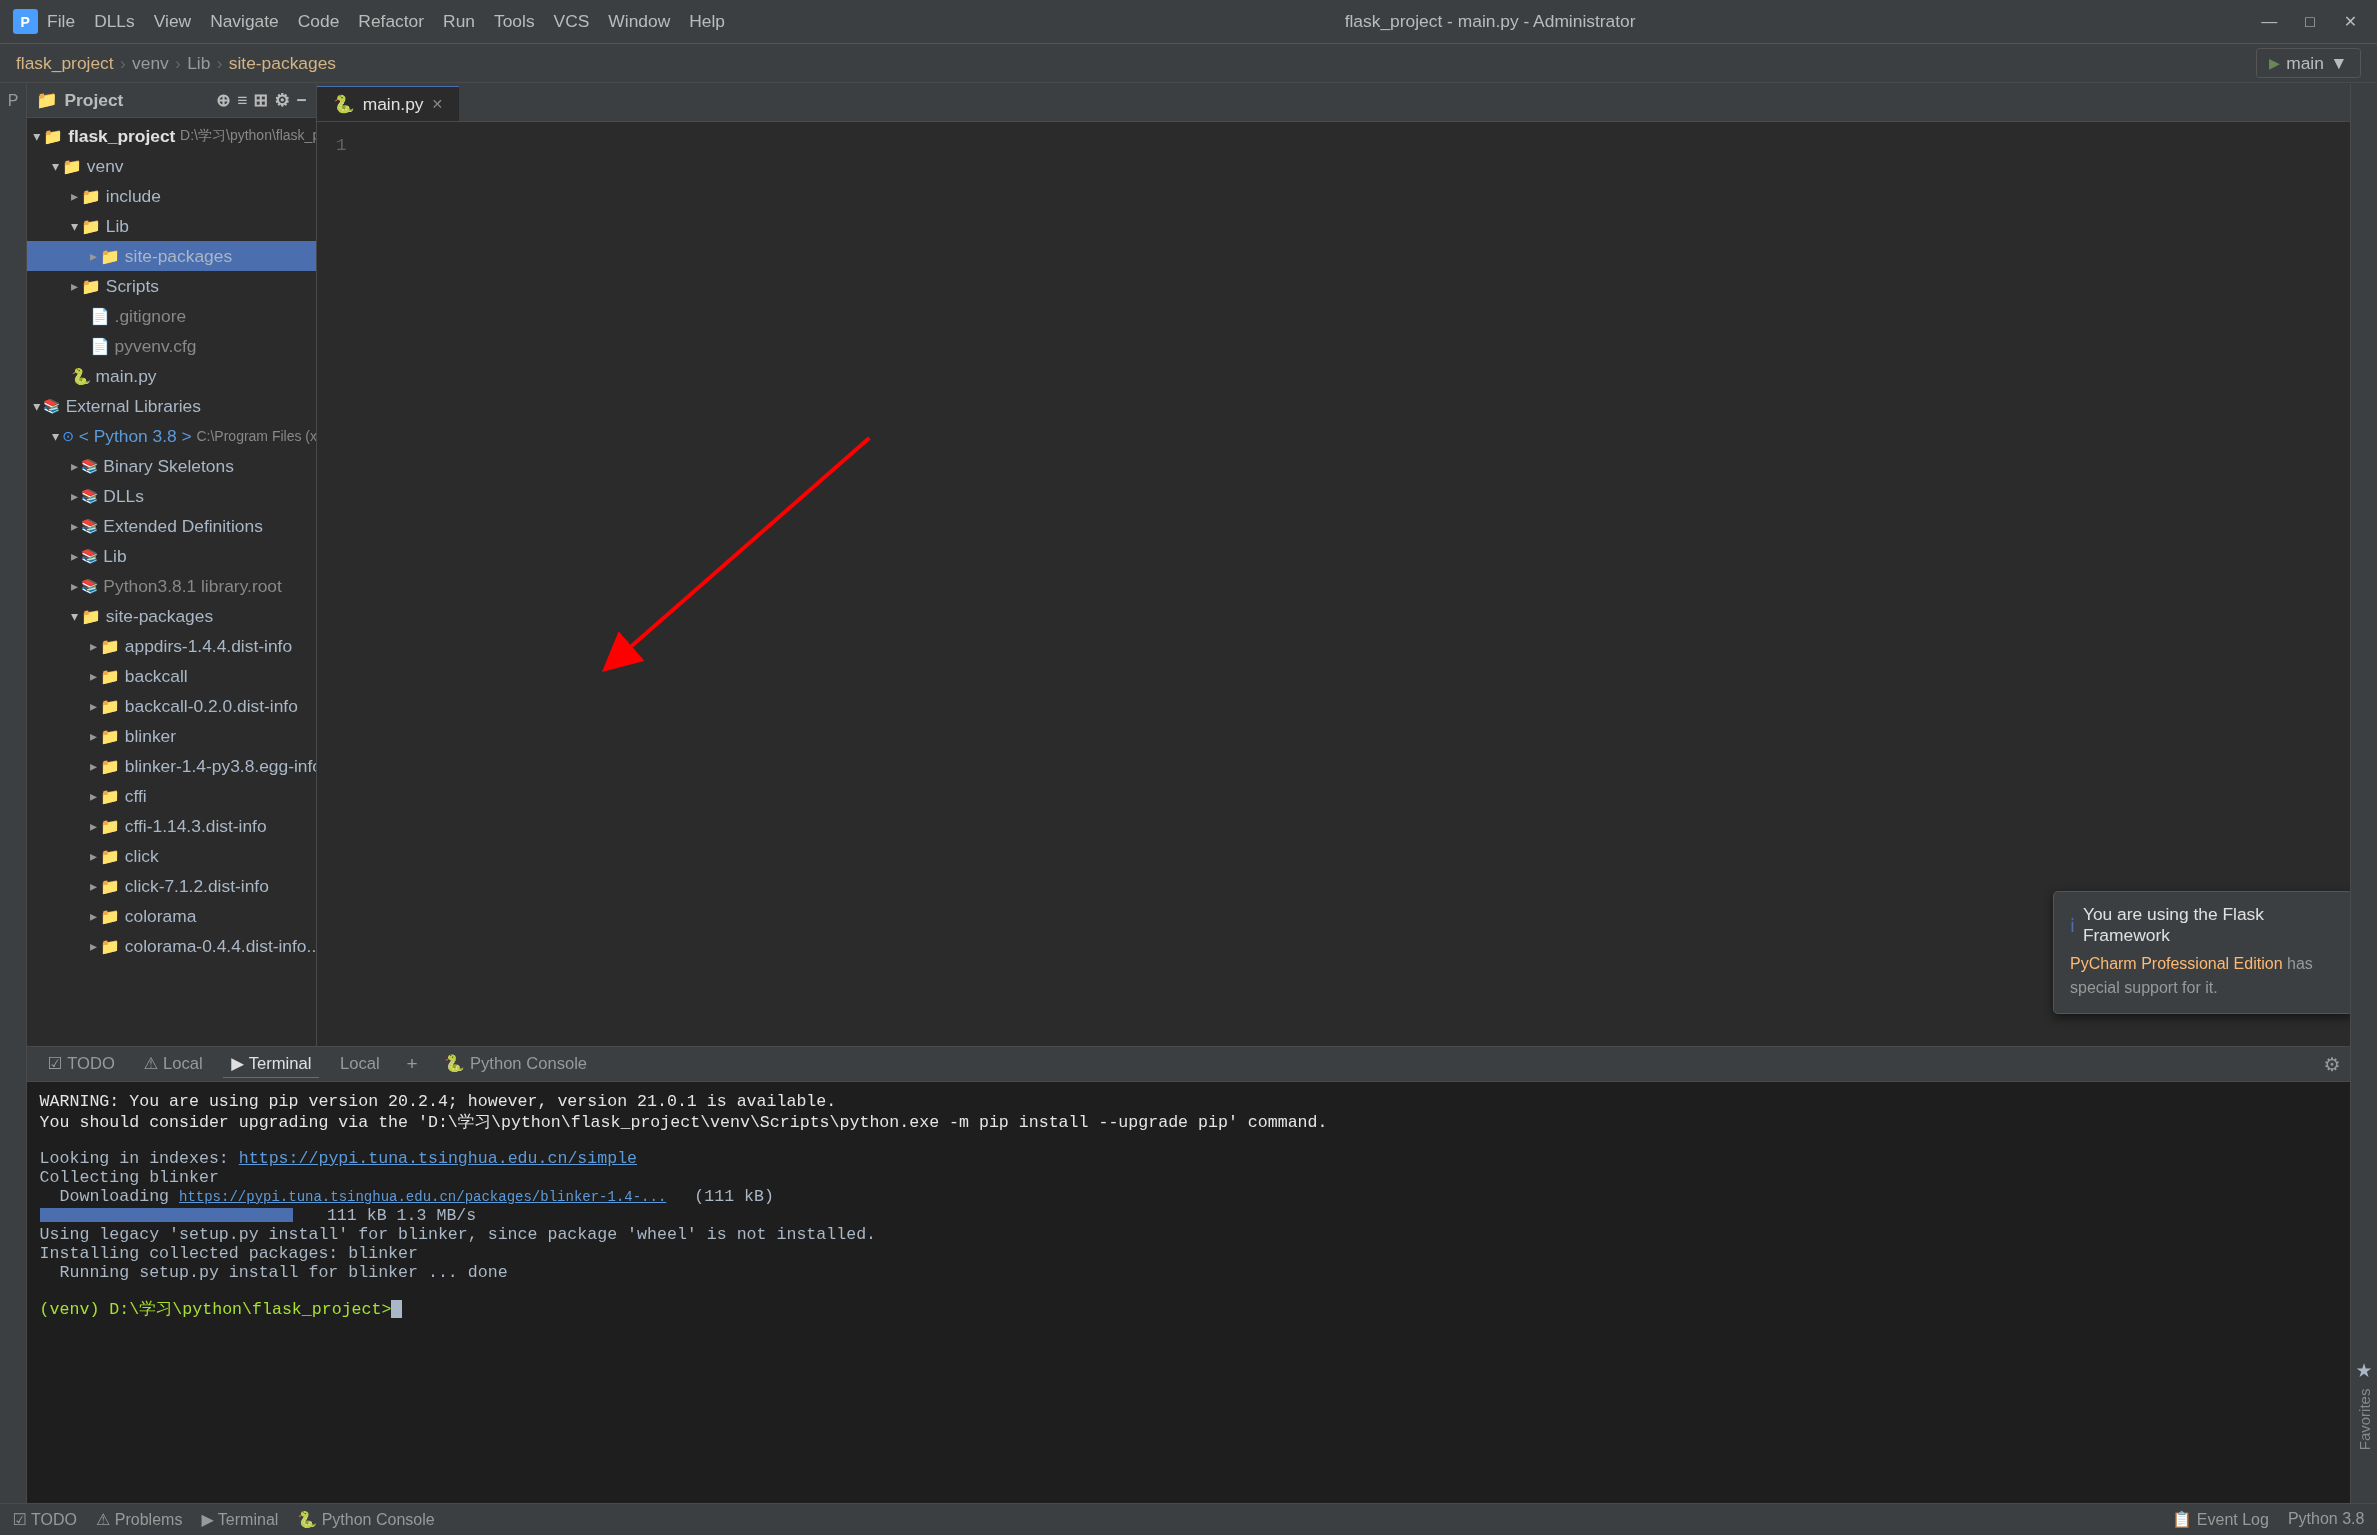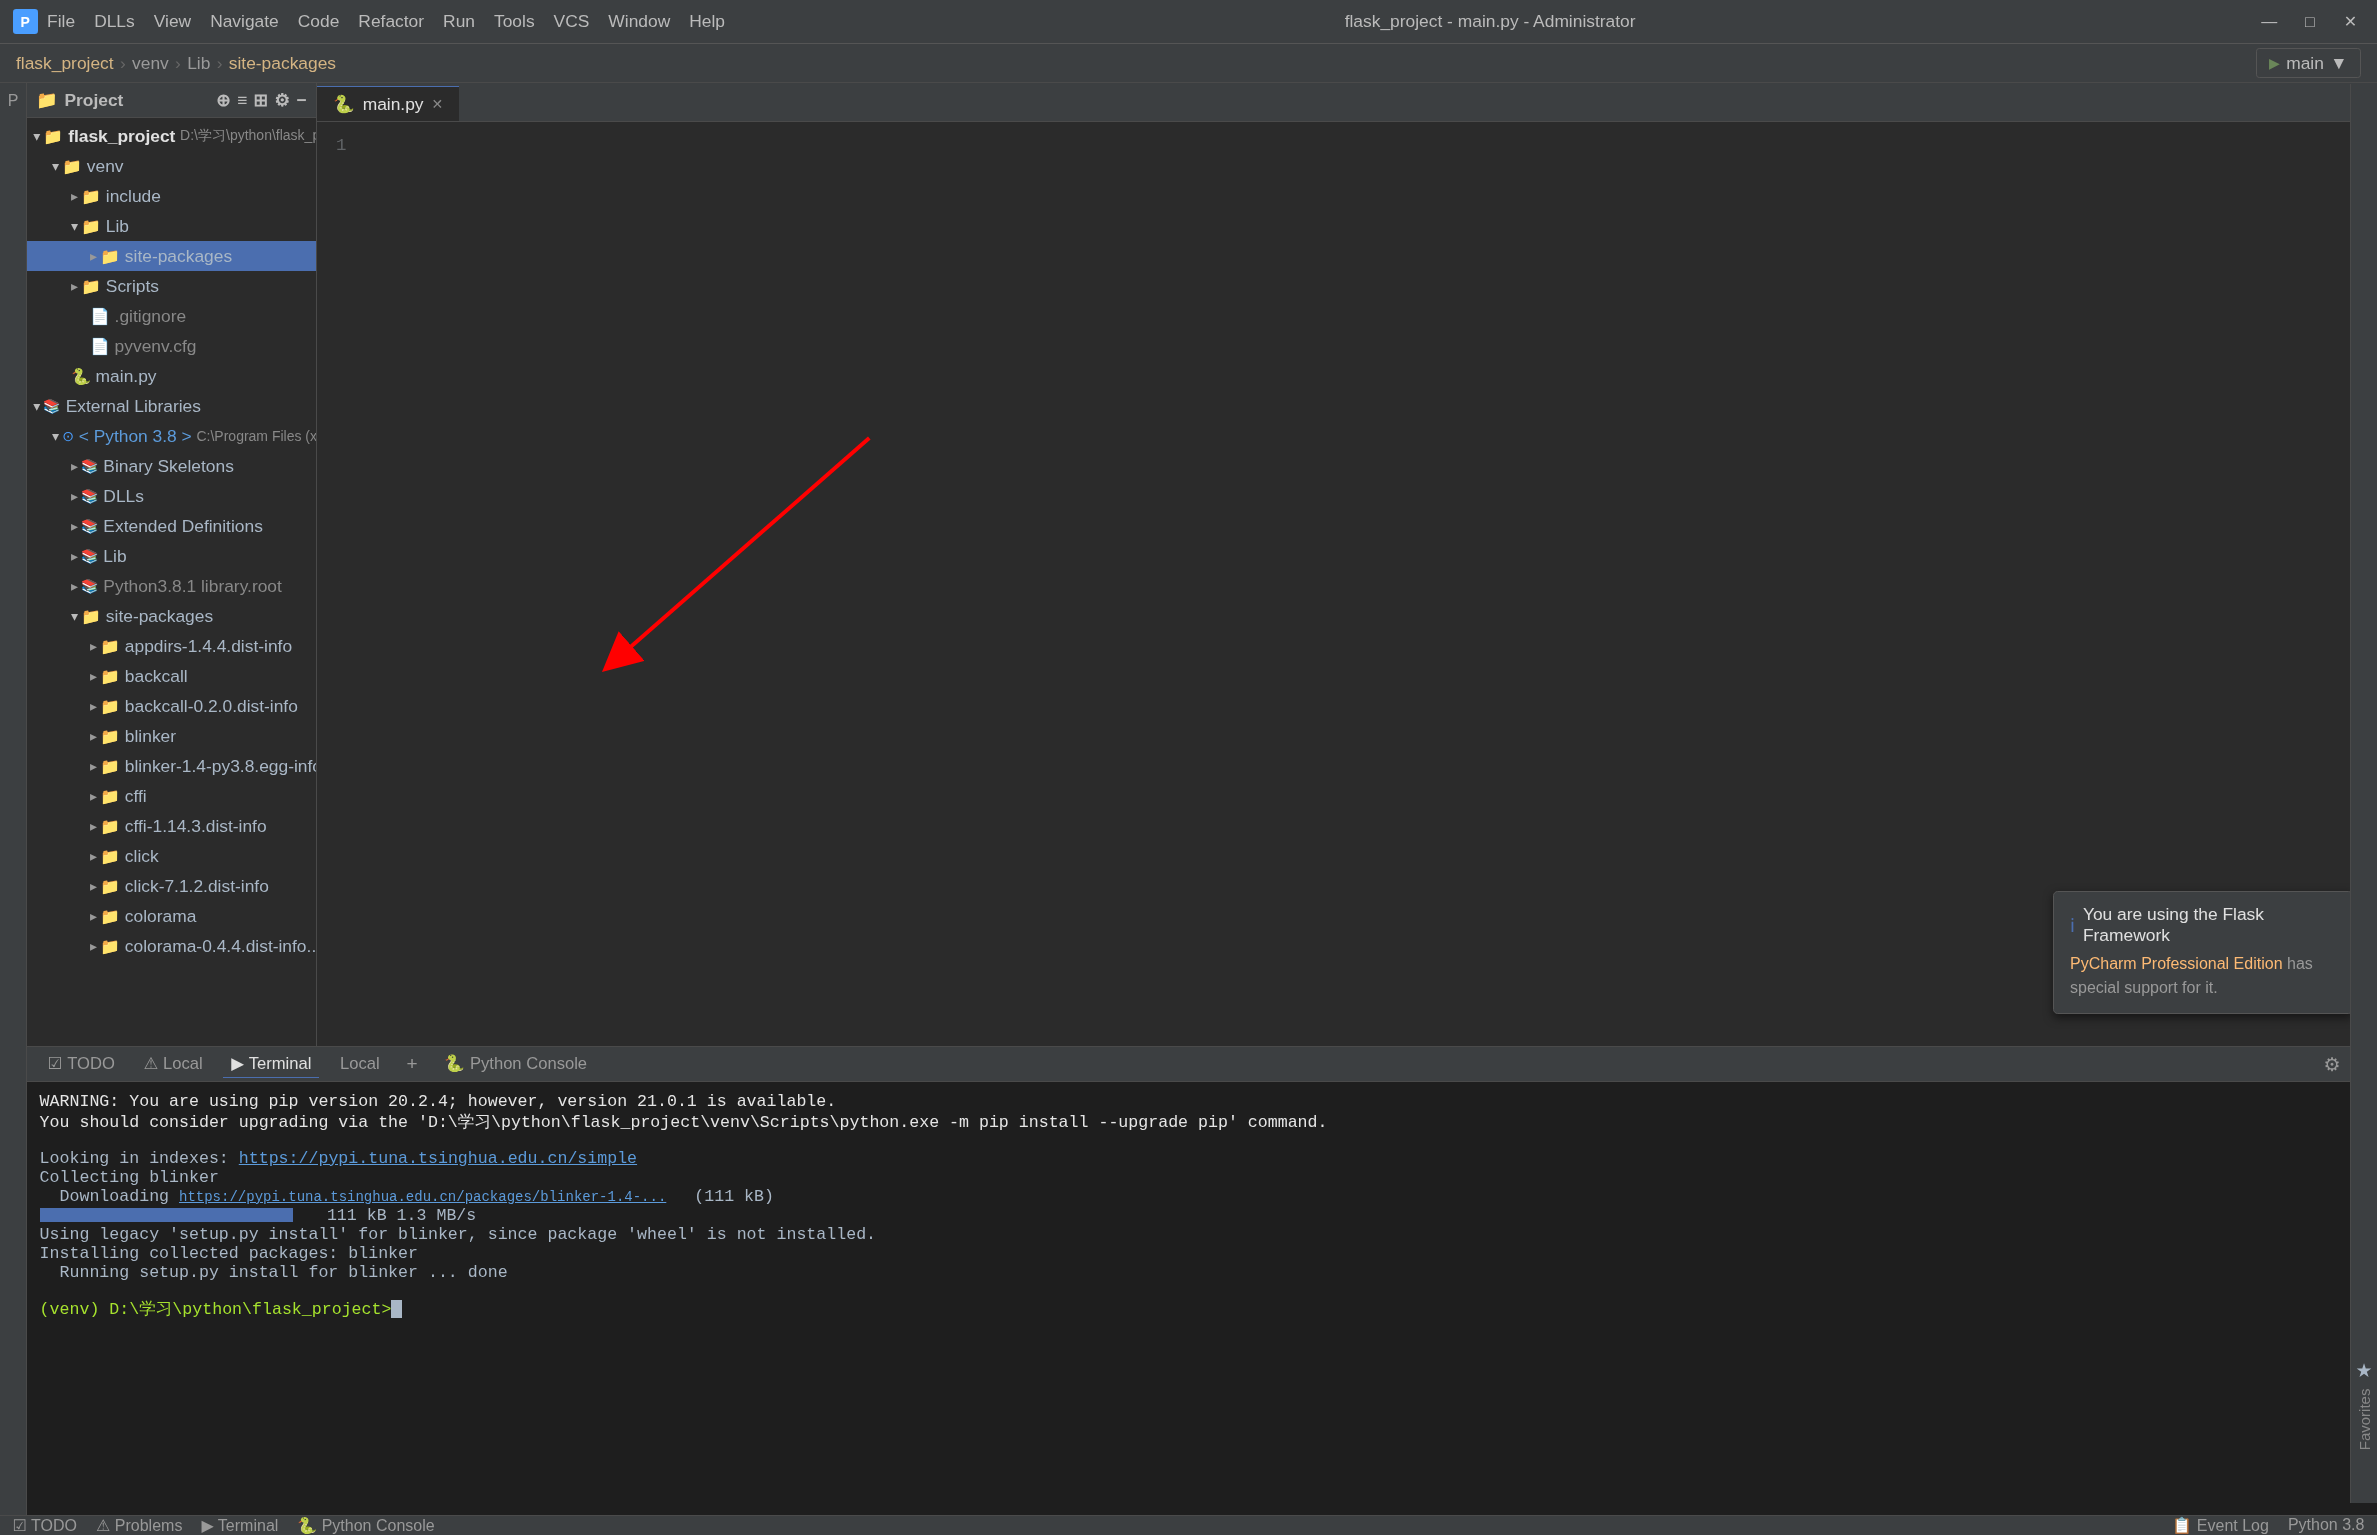--- a/index.html
+++ b/index.html
@@ -327,21 +327,21 @@
     .notif-icon { color: #4b6eaf; font-size: 19px; }
     .notif-body { color: #999; font-size: 16px; line-height: 1.5; }
     .notif-link { color: #fdba74; }
 
     
     .status-bar {
       position: absolute;
       bottom: 0;
       left: 0;
       right: 0;
-      height: 20px;
+      height: 32px;
       background: #3c3f41;
       border-top: 0.8px solid #4a4a4a;
       display: flex;
       align-items: center;
       padding: 0 12.6px;
       font-size: 16px;
       color: #999;
       gap: 19px;
     }
     .status-bar-right { margin-left: auto; display: flex; gap: 19px; }

